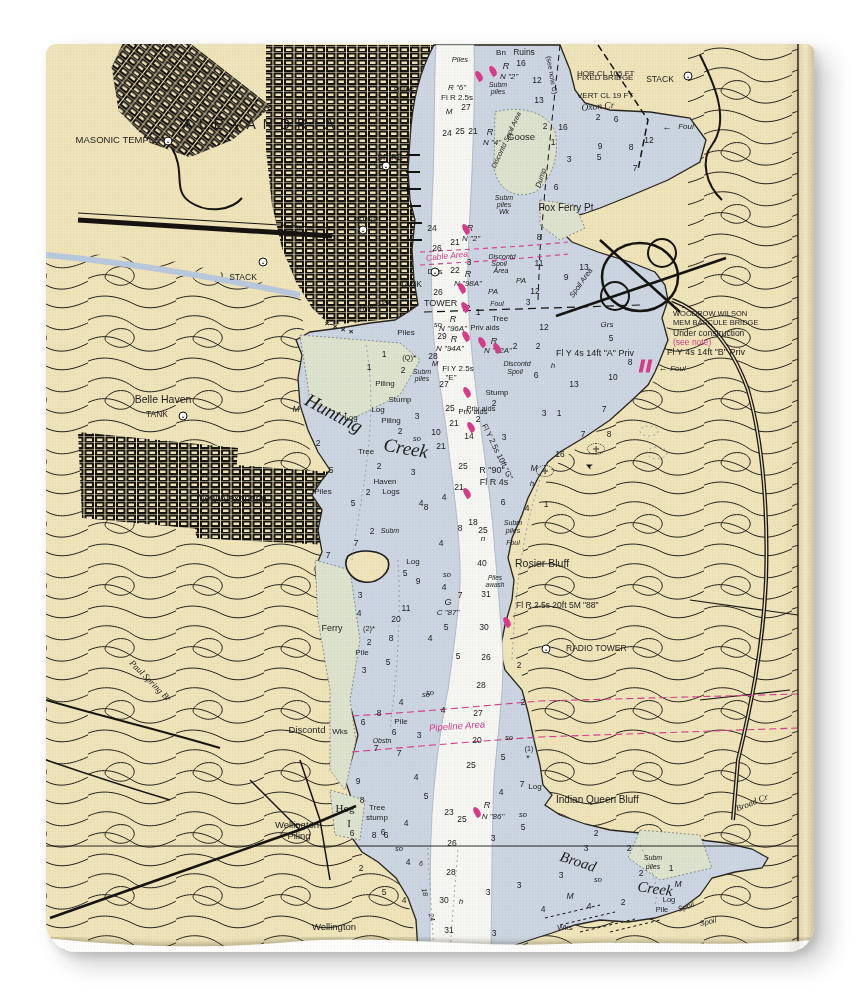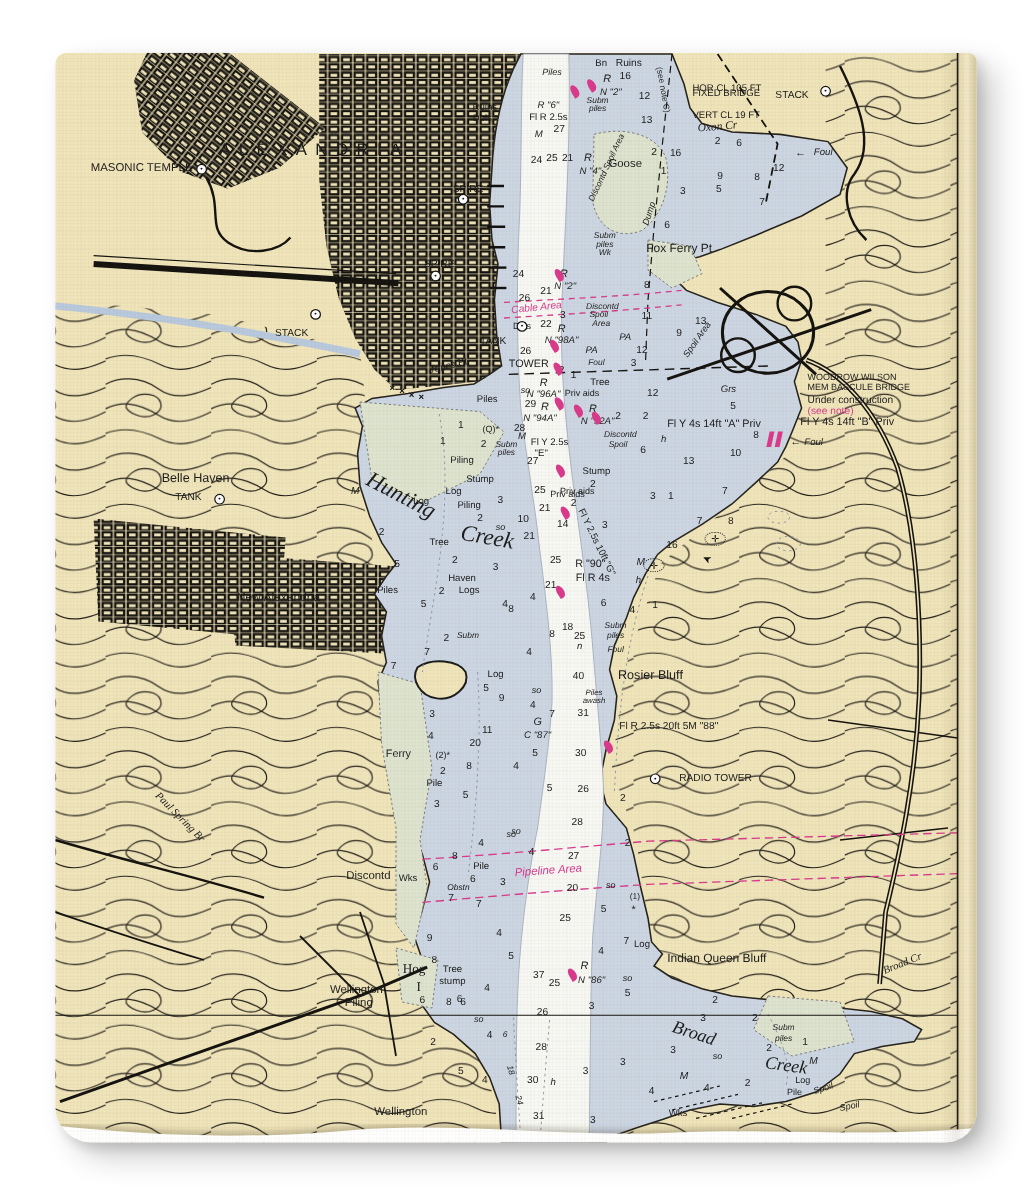--- a/index.html
+++ b/index.html
@@ -428,21 +428,21 @@
         <div class="lbl" style="font-size: 8.5px; transform: translate(-50%, -50%); left: 432px; top: 669px;">27</div>
         <div class="lbl" style="font-size: 8.5px; transform: translate(-50%, -50%); left: 431px; top: 696px;">20</div>
         <div class="lbl" style="font-size: 7.5px; font-style: italic; transform: translate(-50%, -50%); left: 463px; top: 694px;">so</div>
         <div class="lbl" style="font-size: 8.5px; transform: translate(-50%, -50%); left: 425px; top: 721px;">25</div>
         <div class="lbl" style="font-size: 8.5px; transform: translate(-50%, -50%); left: 457px; top: 713px;">5</div>
         <div class="lbl" style="font-size: 7px; transform: translate(-50%, -50%); left: 483px; top: 704px;">(1)</div>
         <div class="lbl" style="font-size: 9px; transform: translate(-50%, -50%); left: 482px; top: 714px;">*</div>
         <div class="lbl" style="font-size: 8.5px; transform: translate(-50%, -50%); left: 476px; top: 740px;">7</div>
         <div class="lbl" style="font-size: 8px; transform: translate(-50%, -50%); left: 489px; top: 743px;">Log</div>
         <div class="lbl" style="font-size: 8.5px; transform: translate(-50%, -50%); left: 455px; top: 748px;">4</div>
-        <div class="lbl" style="font-size: 8.5px; transform: translate(-50%, -50%); left: 403px; top: 768px;">37</div>
+        <div class="lbl" style="font-size: 8.5px; transform: translate(-50%, -50%); left: 403px; top: 768px;">23</div>
         <div class="lbl" style="font-size: 8.5px; transform: translate(-50%, -50%); left: 416px; top: 775px;">25</div>
         <div class="lbl" style="font-size: 9px; font-style: italic; transform: translate(-50%, -50%); left: 441px; top: 761px;">R</div>
         <div class="lbl" style="font-size: 8px; font-style: italic; transform: translate(-50%, -50%); left: 447px; top: 773px;">N "86"</div>
         <div class="lbl" style="font-size: 7.5px; font-style: italic; transform: translate(-50%, -50%); left: 477px; top: 771px;">so</div>
         <div class="lbl" style="font-size: 8.5px; transform: translate(-50%, -50%); left: 477px; top: 783px;">5</div>
         <div class="lbl" style="font-size: 8.5px; transform: translate(-50%, -50%); left: 406px; top: 799px;">26</div>
         <div class="lbl" style="font-size: 8.5px; transform: translate(-50%, -50%); left: 447px; top: 794px;">3</div>
         <div class="lbl" style="font-size: 8.5px; transform: translate(-50%, -50%); left: 328px; top: 791px;">8</div>
         <div class="lbl" style="font-size: 8.5px; transform: translate(-50%, -50%); left: 340px; top: 791px;">6</div>
         <div class="lbl" style="font-size: 7.5px; font-style: italic; transform: translate(-50%, -50%); left: 353px; top: 805px;">so</div>

